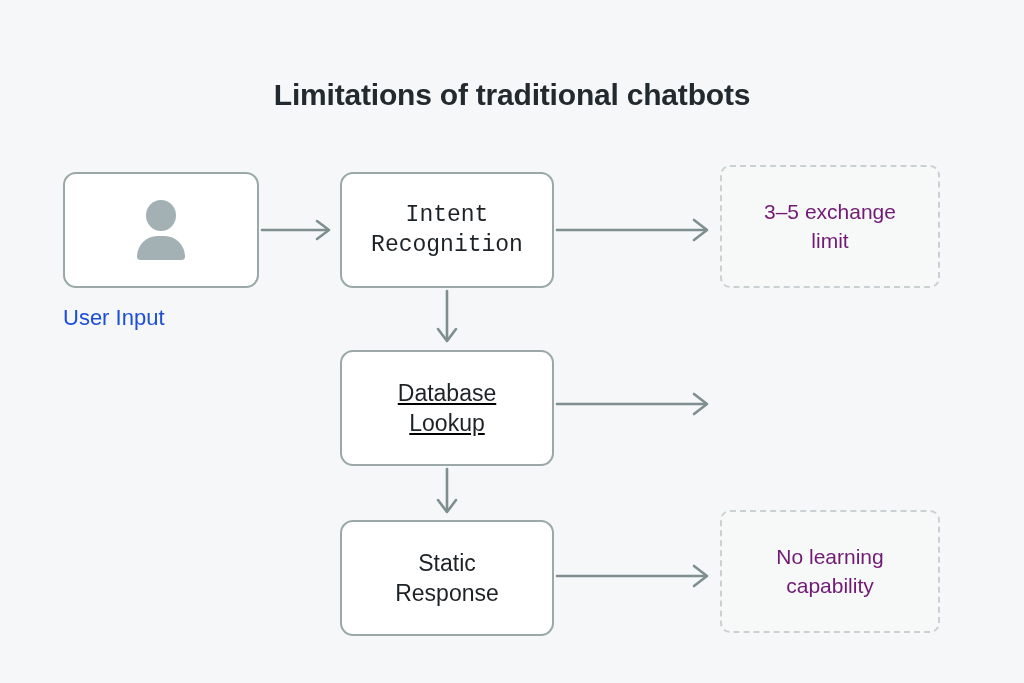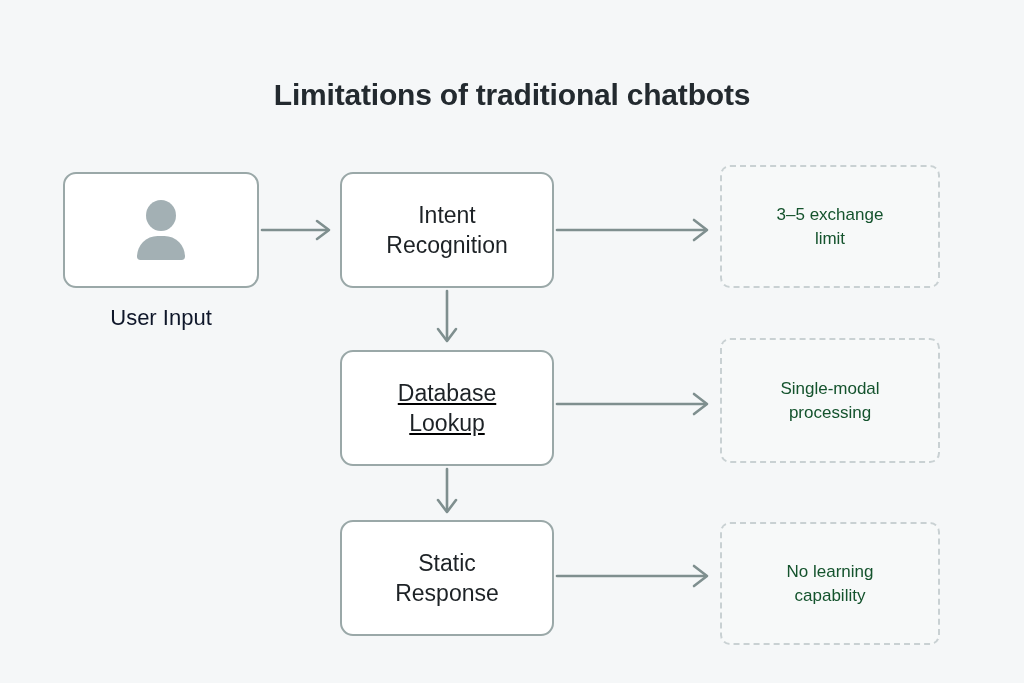--- a/index.html
+++ b/index.html
@@ -79,51 +79,51 @@
     width: 48px;
     height: 24px;
     background: #a3b0b4;
     border-radius: 24px 24px 4px 4px;
   }
   #user-input-label {
     position: absolute;
     left: 63px;
     top: 305px;
     width: 196px;
-    text-align: center;
+    text-align: left;
     font-size: 22px;
-    color: #0f172a;
-  }
-
-  
-  #node-intent      { left: 340px; top: 172px; width: 214px; height: 116px; }
+    color: #1d4ed8;
+  }
+
+  
+  #node-intent      { left: 340px; top: 172px; width: 214px; height: 116px; font-family: Liberation Mono, monospace; }
   #node-database    { left: 340px; top: 350px; width: 214px; height: 116px; text-decoration: underline; }
   #node-static      { left: 340px; top: 520px; width: 214px; height: 116px; justify-content: center; }
 
   
   .limitation {
     position: absolute;
     box-sizing: border-box;
     background: #f7f9f9;
     border: 2px dashed #c9d1d3;
     border-radius: 10px;
     display: flex;
     align-items: center;
     justify-content: center;
     text-align: center;
   }
   .limitation .lim-label {
-    font-size: 17px;
-    color: #14532d;
+    font-size: 21px;
+    color: #701a75;
     line-height: 1.38;
     white-space: pre-line;
   }
   #lim-0 { left: 720px; top: 165px; width: 220px; height: 123px; }
   #lim-1 { left: 720px; top: 338px; width: 220px; height: 125px; }
-  #lim-2 { left: 720px; top: 522px; width: 220px; height: 123px; }
+  #lim-2 { left: 720px; top: 510px; width: 220px; height: 123px; }
 
   
   #connectors {
     position: absolute;
     left: 0;
     top: 0;
     width: 1024px;
     height: 683px;
     pointer-events: none;
   }
@@ -191,23 +191,19 @@
   <div class="node" id="node-static">
     <span class="node-label">Static
 Response</span>
   </div>
 
   <div class="limitation" id="lim-0">
     <span class="lim-label">3–5 exchange
 limit</span>
   </div>
 
-  <div class="limitation" id="lim-1">
-    <span class="lim-label">Single-modal
-processing</span>
-  </div>
 
   <div class="limitation" id="lim-2">
     <span class="lim-label">No learning
 capability</span>
   </div>
 
 </div>
 
 </body></html>

